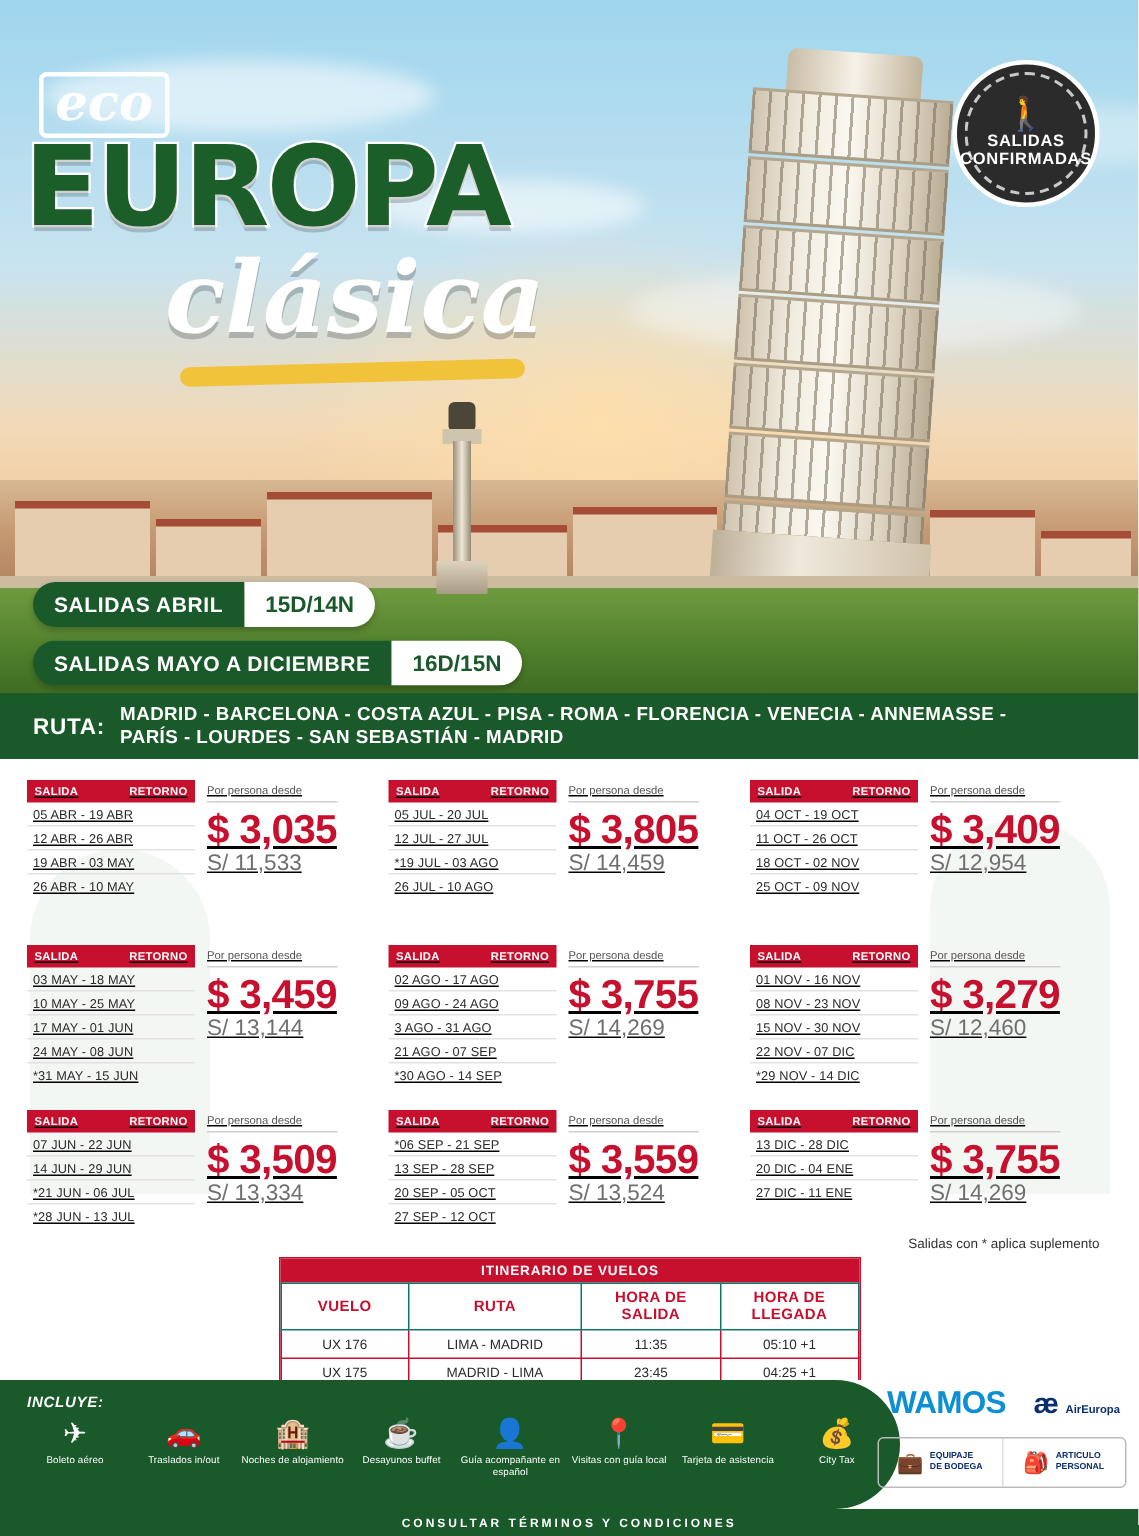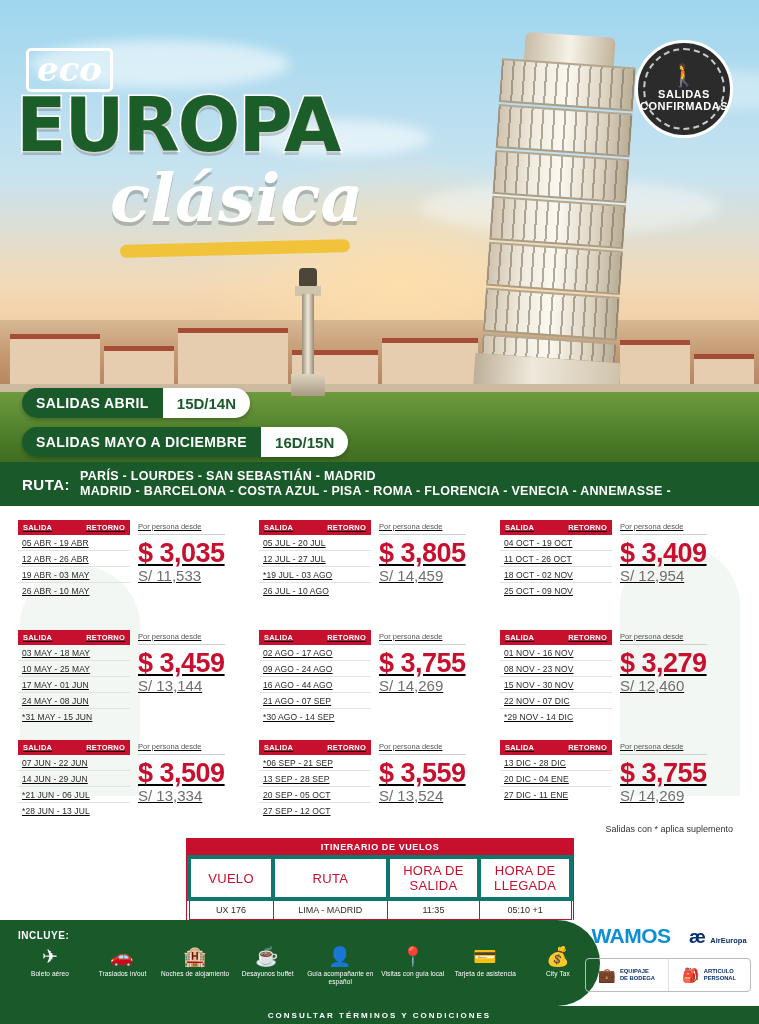--- a/index.html
+++ b/index.html
@@ -194,42 +194,42 @@
   .itin {
     position: absolute; left: 186px; top: 838px; width: 388px;
     border: 1.5px solid #c6102e;
   }
   .itin .title {
     background: #c6102e; color: #fff; text-align: center;
     font-size: 9px; font-weight: bold; padding: 3px 0; letter-spacing: .6px;
   }
   .itin table { width: 100%; border-collapse: collapse; }
   .itin th {
-    font-size: 13px; color: #c6102e; font-weight: normal; padding: 4px 2px;
-    border: 4px solid #0f766e; letter-spacing: .3px;
+    font-size: 10px; color: #c6102e; font-weight: bold; padding: 4px 2px;
+    border: 1px solid #0f766e; letter-spacing: .3px;
   }
   .itin td {
     font-size: 9px; color: #2a2a2a; padding: 4px 2px; text-align: center;
     border: 1px solid #c6102e;
   }
 
   
   .footer {
     position: absolute; left: 0; top: 920px; width: 759px; height: 104px;
     background: #ffffff;
   }
   .footer-green {
     position: absolute; left: 0; top: 0; width: 600px; height: 86px;
     background: #19592a;
     border-radius: 0 44px 44px 0;
     color: #fff;
   }
   .incluye {
     position: absolute; left: 18px; top: 10px;
-    font-size: 10px; font-weight: bold; letter-spacing: .5px;
+    font-size: 10px; font-weight: bold; letter-spacing: .5px; font-style: italic;
   }
   .incl-items {
     position: absolute; left: 14px; top: 26px; width: 580px;
     display: flex; justify-content: space-between;
   }
   .incl { width: 72px; text-align: center; color: #fff; }
   .incl .ico { font-size: 19px; line-height: 22px; }
   .incl .lbl { font-size: 6.5px; line-height: 8px; margin-top: 2px; letter-spacing: .1px; }
 
   .brands { position: absolute; right: 10px; top: 4px; width: 160px; text-align: center; }
@@ -331,22 +331,22 @@
     </div>
     <div class="pill" id="pill-mayo">
       <div class="left">SALIDAS MAYO A DICIEMBRE</div>
       <div class="right">16D/15N</div>
     </div>
   </div>
 
   <div class="ruta">
     <div class="lbl">RUTA:</div>
     <div>
+      <div class="val">MADRID - BARCELONA - COSTA AZUL - PISA - ROMA - FLORENCIA - VENECIA - ANNEMASSE -</div>
       <div class="val">PARÍS - LOURDES - SAN SEBASTIÁN - MADRID</div>
-      <div class="val">MADRID - BARCELONA - COSTA AZUL - PISA - ROMA - FLORENCIA - VENECIA - ANNEMASSE -</div>
     </div>
   </div>
 
   <div class="pricing">
     <div class="wm">
       <div class="shape" style="left:20px;top:60px;width:120px;height:230px;border-radius:60px 60px 0 0;"></div>
       <div class="shape" style="left:620px;top:40px;width:120px;height:250px;border-radius:60px 60px 0 0;"></div>
     </div>
 
     <div class="grid">
@@ -425,21 +425,21 @@
       </div>
 
       <div class="card">
         <div class="dates">
           <div class="dhdr">
             <span>SALIDA</span>
             <span>RETORNO</span>
           </div>
           <div class="drow">02 AGO - 17 AGO</div>
           <div class="drow">09 AGO - 24 AGO</div>
-          <div class="drow">16 AGO - 44 AGO</div>
+          <div class="drow">3 AGO - 31 AGO</div>
           <div class="drow">21 AGO - 07 SEP</div>
           <div class="drow">*30 AGO - 14 SEP</div>
         </div>
         <div class="price">
           <div class="plabel">Por persona desde</div>
           <div class="pusd">$ 3,755</div>
           <div class="ppen">S/ 14,269</div>
         </div>
       </div>
 

